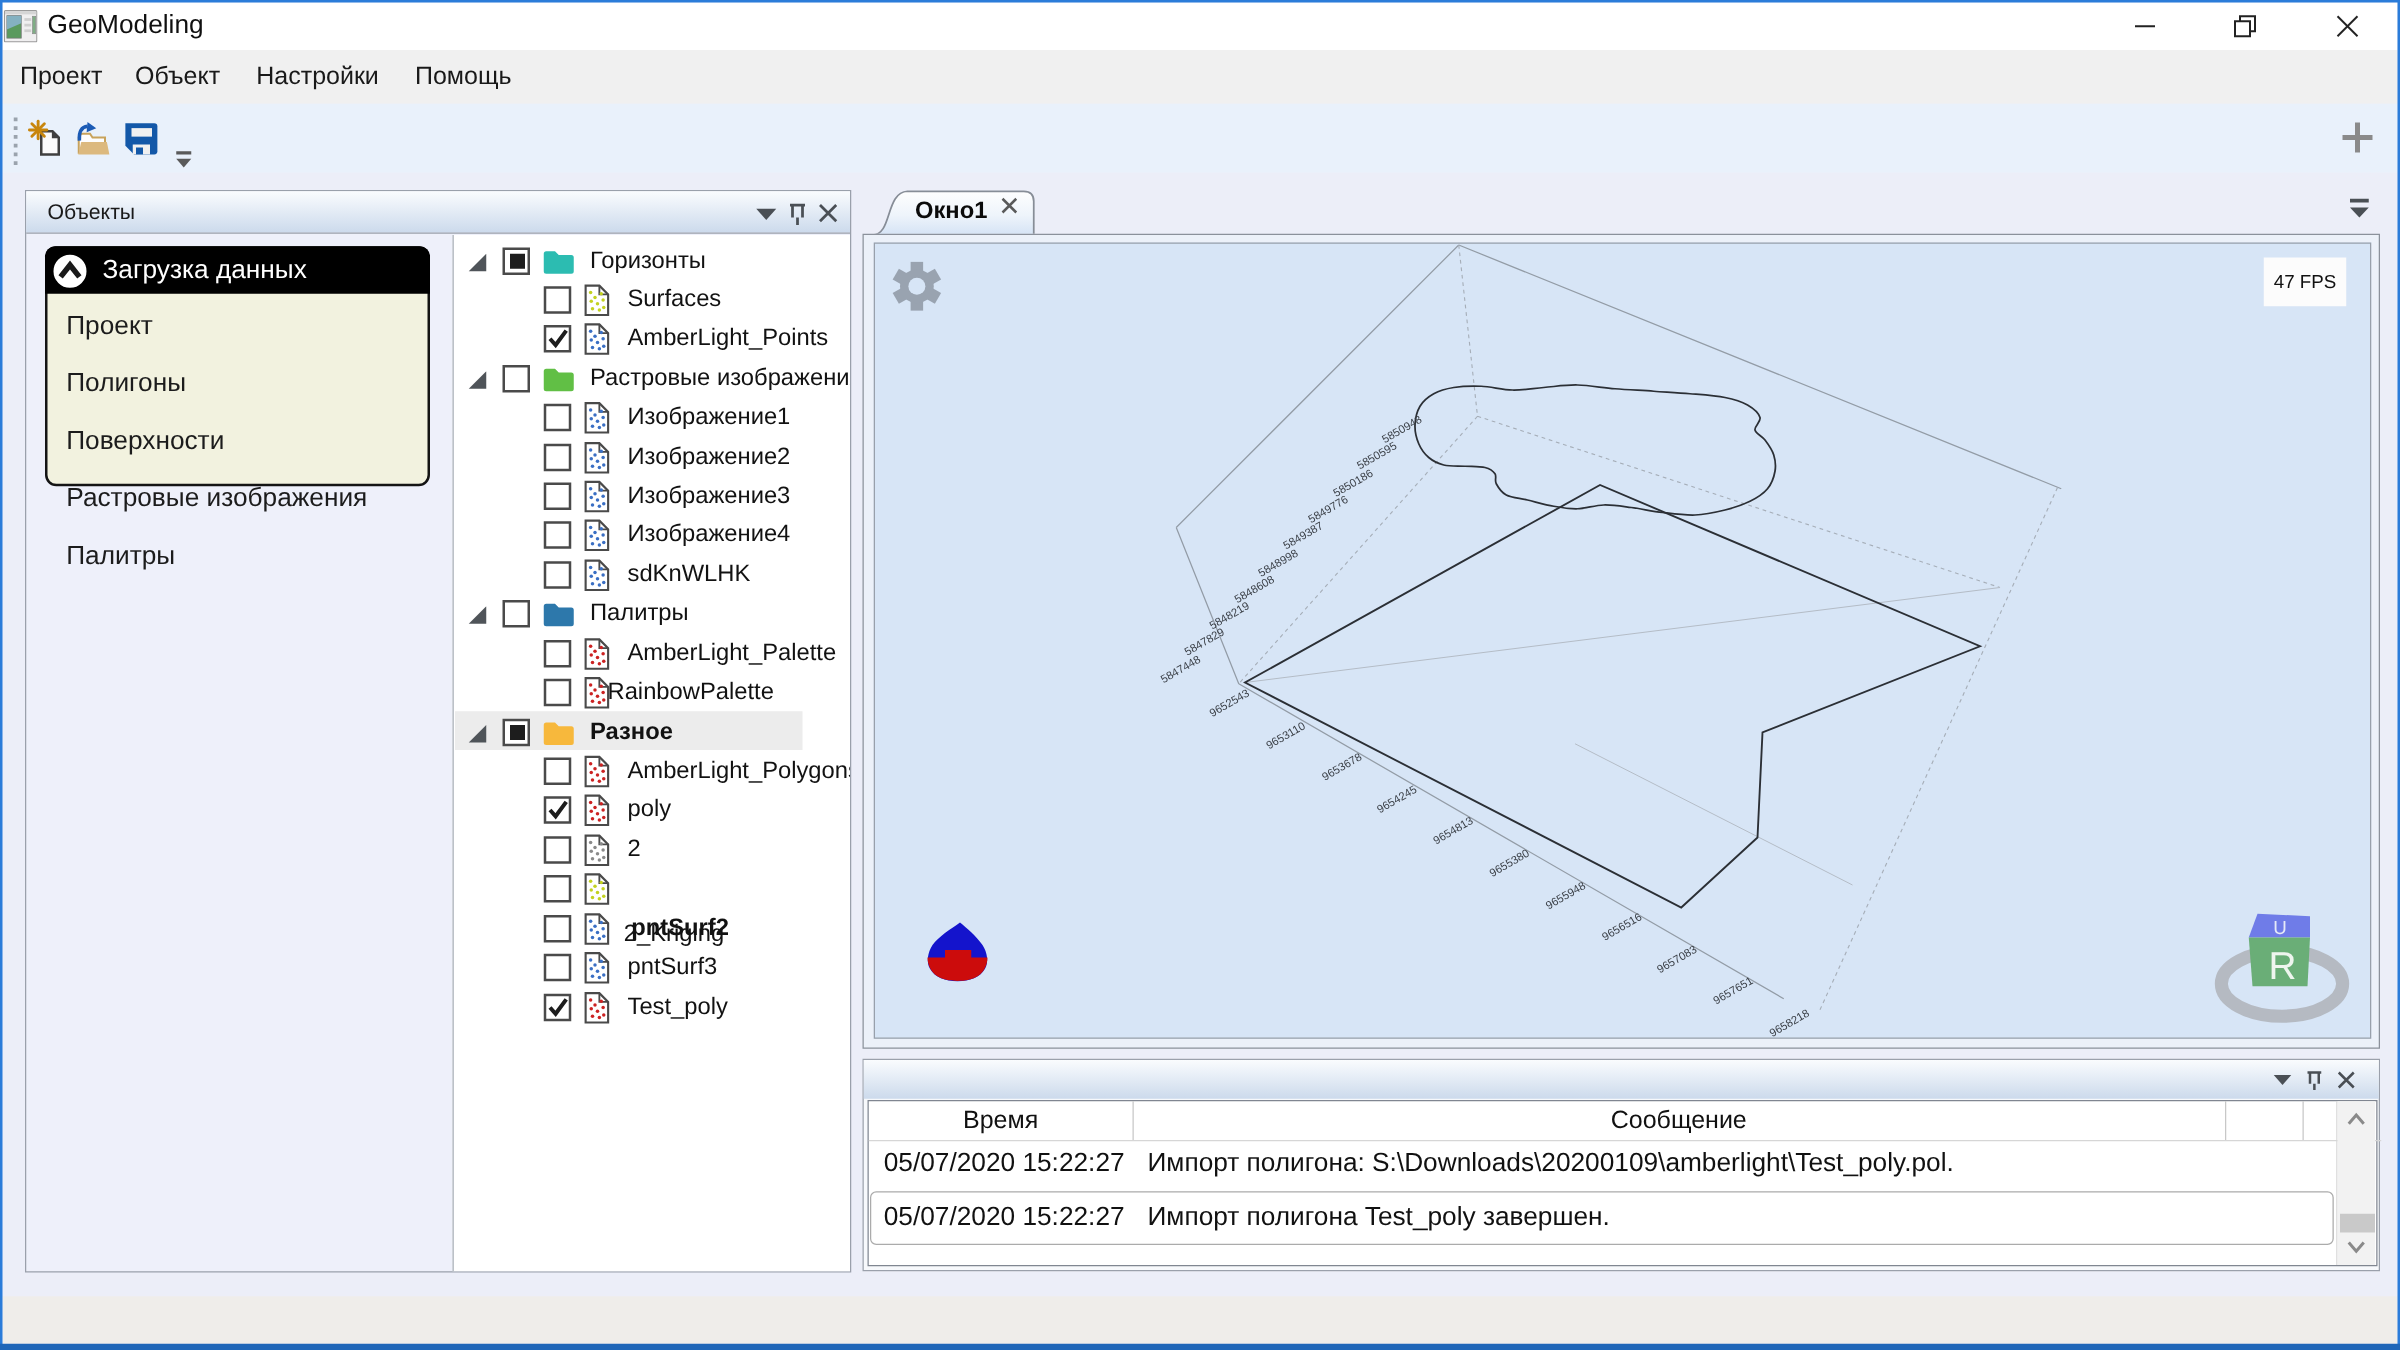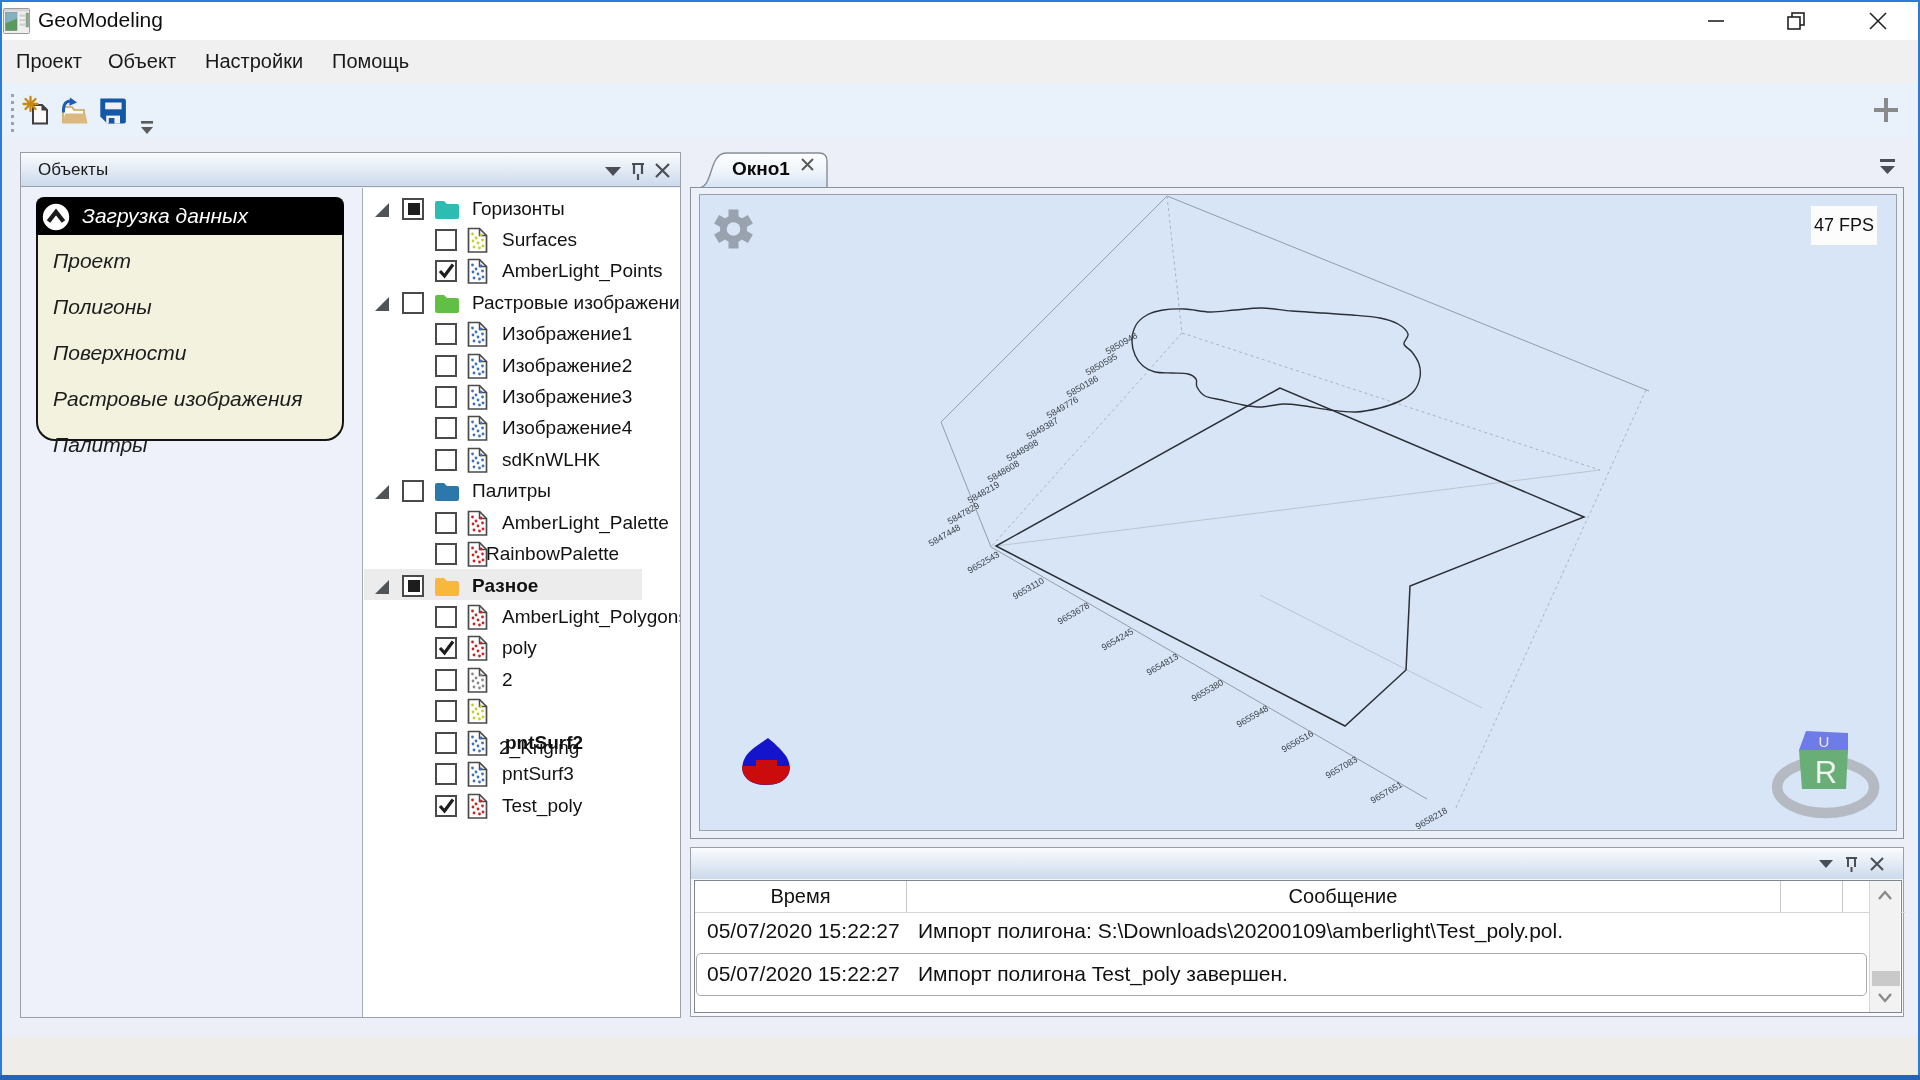--- a/index.html
+++ b/index.html
@@ -20,39 +20,39 @@
 #mainbg { left:2px; top:138px; width:1916px; height:937px; background:#eceef8; }
 #statusbar { left:2px; top:1037px; width:1916px; height:38px; background:#efedea; }
 
 
 #leftpanel { left:20px; top:152px; width:661px; height:866px; border:1px solid #9aa0ab; background:#eef0fa; }
 #lp-header { left:0; top:0; width:659px; height:34px; background:linear-gradient(#fafcfe,#ccdaec); border-bottom:1px solid #9aa0ab; }
 #lp-title { left:17px; top:7px; font-size:17px; color:#1a1a1a; }
 #treepanel { left:341px; top:35px; width:318px; height:829px; background:#ffffff; border-left:1px solid #a7adb6; overflow:hidden; }
 
 
-#acc { left:15px; top:44px; width:308px; height:244px; background:#f2f2df; border:2px solid #141414; border-radius:19px;font-style:italic; }
+#acc { left:15px; top:44px; width:308px; height:192px; background:#f2f2df; border:2px solid #141414; border-radius:9px; }
 #acc-header { left:-2px; top:-2px; width:308px; height:38px; background:#000000; border-radius:8px 8px 0 0; }
 #acc-title { left:46px; top:7px; font-size:21px; color:#ffffff; }
 .accitem { position:absolute; left:15px; font-size:21px; color:#1c1c1c; }
 
 
 .trow { position:absolute; left:0; height:31px; width:318px; }
 .texp { position:absolute; left:11px; top:9px; }
 .tcb { position:absolute; left:39px; top:4px; width:22px; height:22px; border:2px solid #4a4a4a; background:#fff; }
 .tfold { position:absolute; left:71px; top:5px; }
 .tpage { position:absolute; left:104px; top:2px; }
 .tlabel { position:absolute; left:108px; top:4px; font-size:19px; color:#121212; white-space:nowrap; }
 
 
 #docpanel { left:690px; top:145px; width:1446px; height:695px; }
 #tabstrip { position:absolute; left:0; top:0; width:1214px; height:46px; background:#eceef8; }
 #viewframe { position:absolute; left:0px; top:42px; width:1214px; height:652px; border:1px solid #8b919b; background:#ecf1f9; }
 #viewport { position:absolute; left:8px; top:6px; width:1198px; height:637px; border:1px solid #98a0ab; background:#d7e5f6; }
-#fpsbox { position:absolute; right:19px; top:11px; width:66px; height:39px; background:#fcfcfc; font-size:18px; color:#111; text-align:center; line-height:39px; white-space:nowrap; }
+#fpsbox { position:absolute; right:19px; top:11px; width:66px; height:39px; background:#fcfcfc; font-size:15px; color:#111; text-align:center; line-height:39px; white-space:nowrap; }
 
 
 #msgpanel { left:690px; top:847px; width:1214px; height:170px; border:1px solid #9aa0ab; background:#f7f9fc; }
 #msg-header { position:absolute; left:0; top:0; width:1212px; height:31px; background:linear-gradient(#fafcfe,#ccdaec); }
 #msgtable { position:absolute; left:3px; top:32px; width:1208px; height:133px; background:#ffffff; border:1px solid #808691; }
 .hdrname { position:absolute; top:0; height:31px; line-height:31px; font-size:20px; color:#111; text-align:center; }
 .vline { position:absolute; top:0; width:1px; height:31px; background:#c8c8c8; }
 .msgrow { position:absolute; font-size:21px; color:#111; white-space:nowrap; }
 </style>
 </head>

